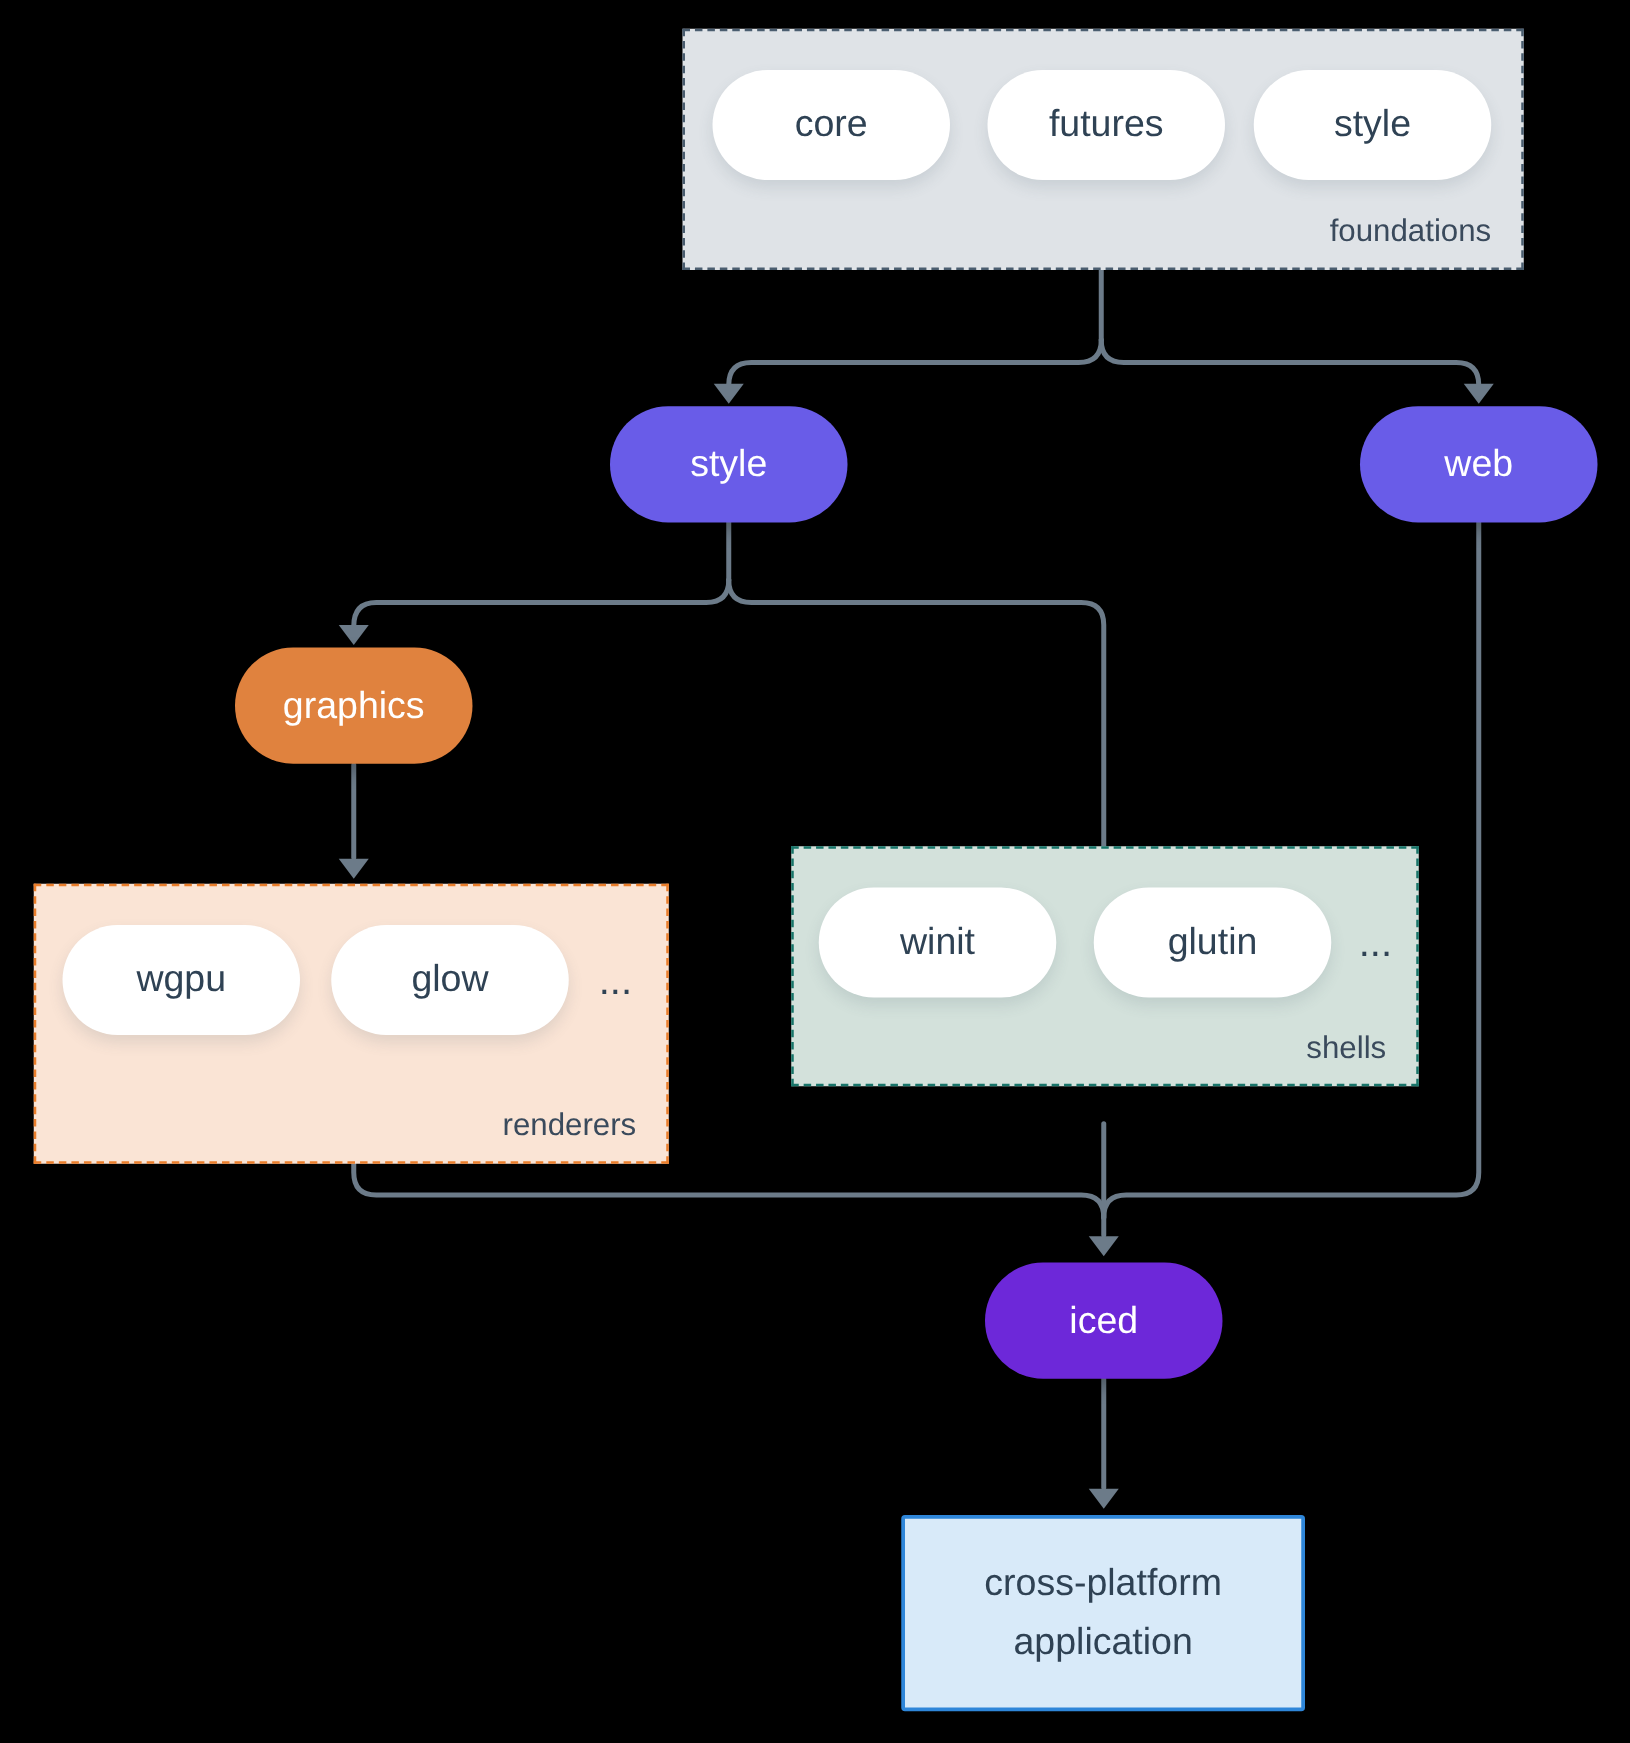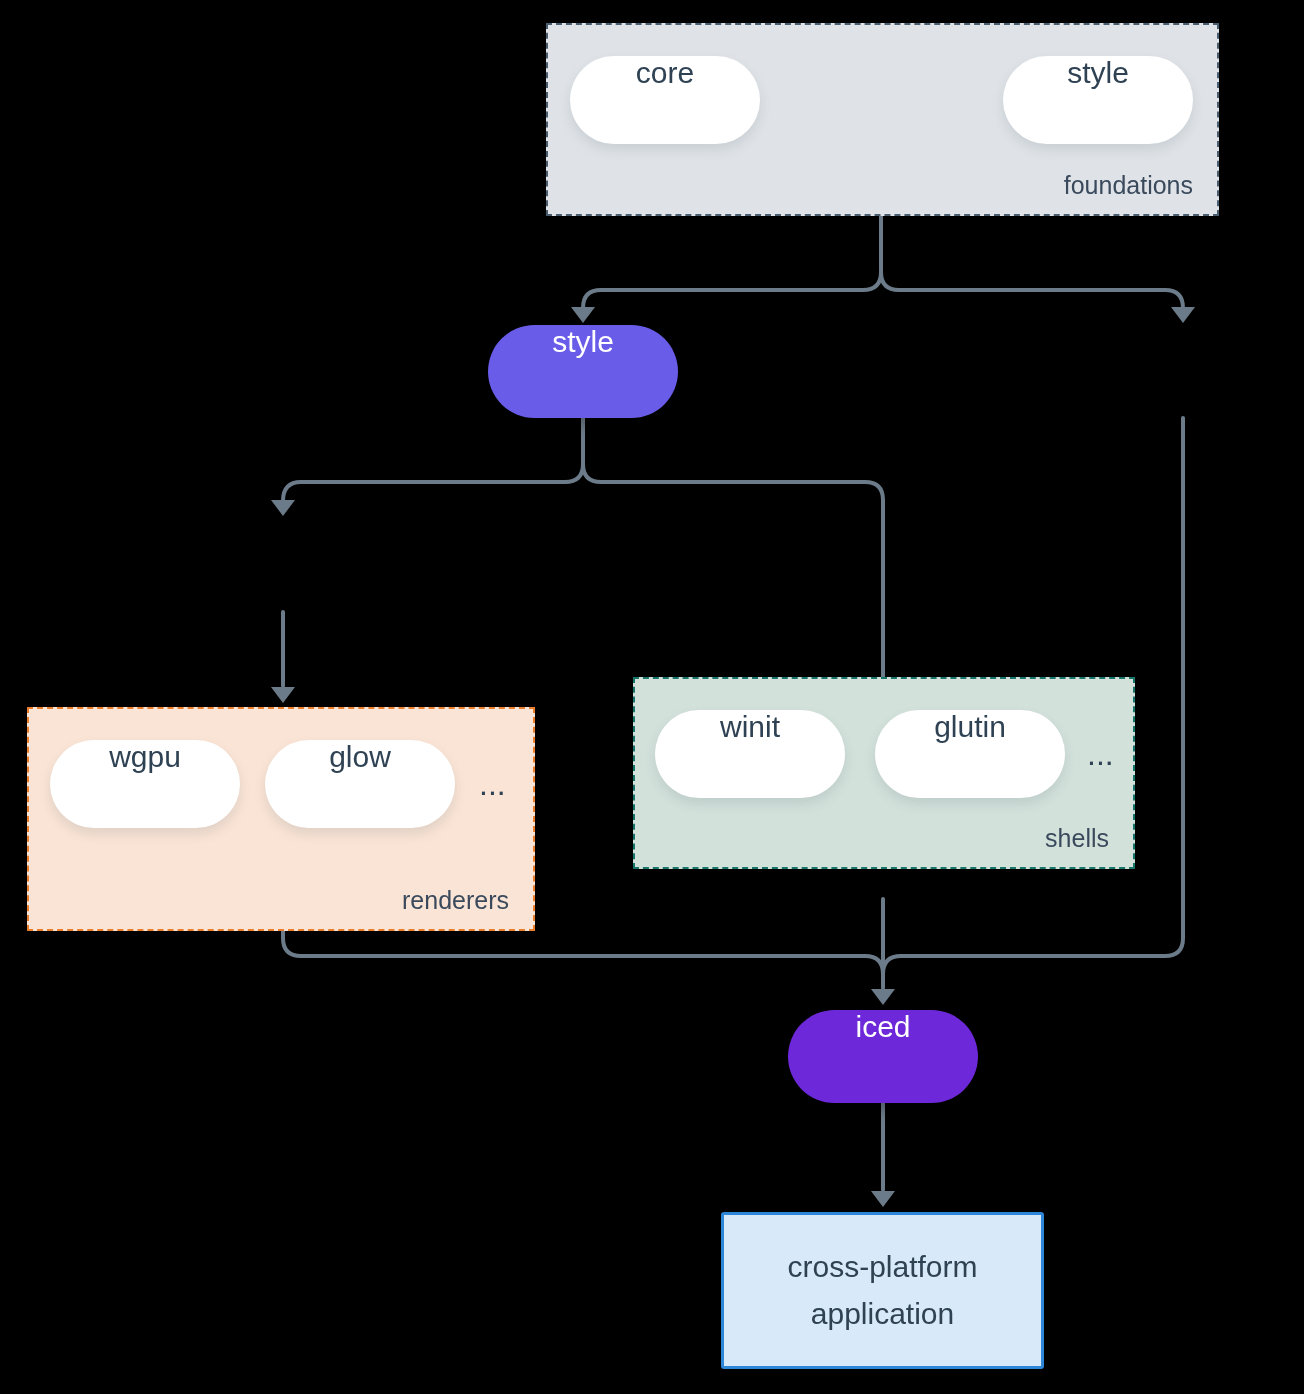--- a/index.html
+++ b/index.html
@@ -13,21 +13,21 @@
   .group-box{position:absolute;border:2px dashed;}
   .group-box .group-label{
     position:absolute;right:24px;bottom:14px;font-size:25px;color:#3a4a5c;margin-top:32px;
   }
   .box-foundations{left:546px;top:23px;width:673px;height:193px;background:#dfe3e7;border-color:#4a5d6f;}
   .box-renderers{left:27px;top:707px;width:508px;height:224px;background:#fae4d5;border-color:#ea7e2b;}
   .box-shells{left:633px;top:677px;width:502px;height:192px;background:#d3e1db;border-color:#18756a;}
 
   .pill{
     position:absolute;width:190px;height:88px;border-radius:44px;background:#fff;
-    display:flex;justify-content:center;
+    display:flex;align-items:center;justify-content:center;
     font-size:30px;font-weight:500;color:#2f4254;
     box-shadow:0 6px 12px rgba(71,89,105,0.14);
   }
   .pill.colored{height:93px;border-radius:47px;color:#fff;box-shadow:0 6px 14px rgba(0,0,0,0.28);}
   .pill-native{left:488px;top:325px;background:#695ce8;}
   .pill-web{left:1088px;top:325px;background:#695ce8;}
   .pill-graphics{left:188px;top:518px;background:#e0823e;}
   .pill-iced{left:788px;top:1010px;background:#6d28d9;}
 
   
@@ -84,30 +84,39 @@
       <polygon points="271,687 295,687 283,703"></polygon>
       <polygon points="871,989 895,989 883,1005"></polygon>
       <polygon points="871,1191 895,1191 883,1207"></polygon>
     </g>
   </svg>
 
   <div class="group-box box-foundations">
     <div class="pill p1">
       <span>core</span>
     </div>
+    <div class="pill p2">
+      <span>futures</span>
+    </div>
     <div class="pill p3">
       <span>style</span>
     </div>
     <div class="group-label">foundations</div>
   </div>
 
   <div class="pill colored pill-native">
     <span>style</span>
   </div>
+  <div class="pill colored pill-web">
+    <span>web</span>
+  </div>
 
+  <div class="pill colored pill-graphics">
+    <span>graphics</span>
+  </div>
 
   <div class="group-box box-renderers">
     <div class="pill p1">
       <span>wgpu</span>
     </div>
     <div class="pill p2">
       <span>glow</span>
     </div>
     <div class="ellipsis">...</div>
     <div class="group-label">renderers</div>

